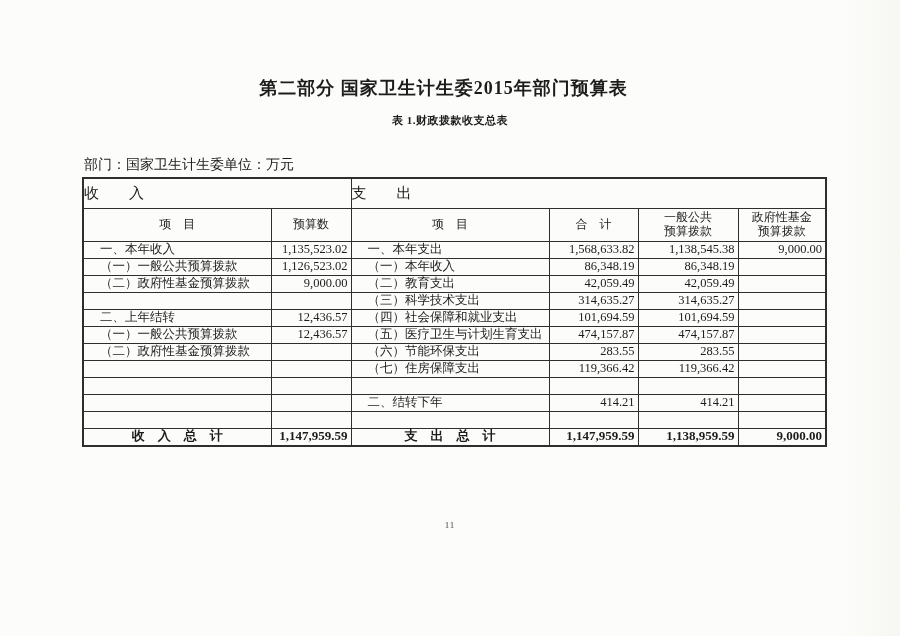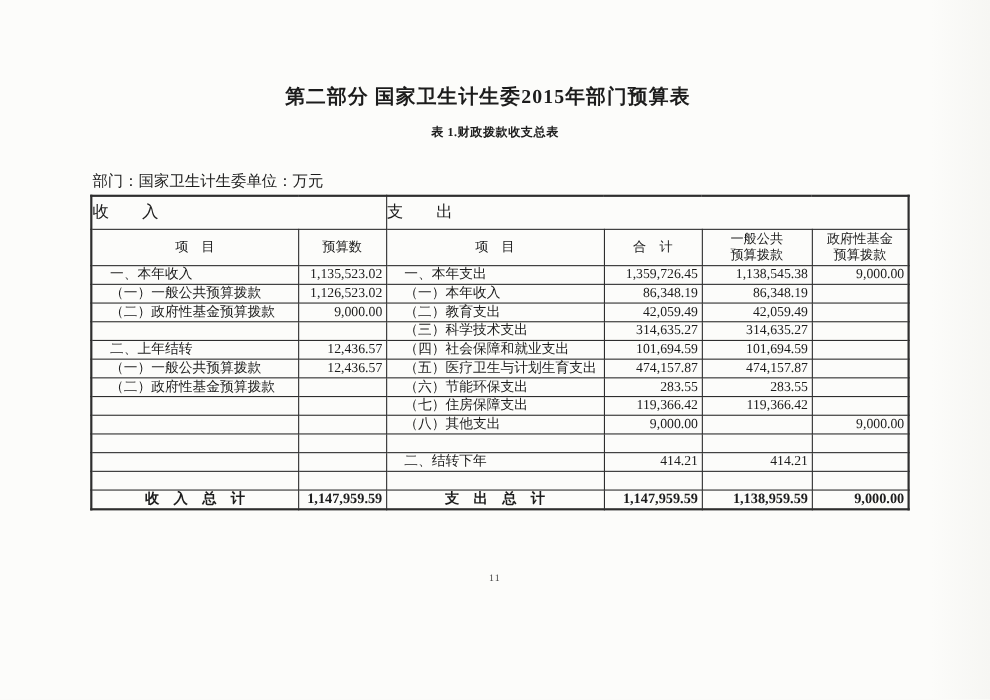--- a/index.html
+++ b/index.html
@@ -91,21 +91,21 @@
 预算拨款</th>
         <th>政府性基金
 预算拨款</th>
       </tr>
     </thead>
     <tbody>
   <tr>
     <td class="item">一、本年收入</td>
     <td class="num">1,135,523.02</td>
     <td class="item">一、本年支出</td>
-    <td class="num">1,359,726.45</td>
+    <td class="num">1,568,633.82</td>
     <td class="num">1,138,545.38</td>
     <td class="num">9,000.00</td>
   </tr>
 
   <tr>
     <td class="item">（一）一般公共预算拨款</td>
     <td class="num">1,126,523.02</td>
     <td class="item">（一）本年收入</td>
     <td class="num">86,348.19</td>
     <td class="num">86,348.19</td>
@@ -159,28 +159,20 @@
 
   <tr>
     <td class="item"></td>
     <td class="num"></td>
     <td class="item">（七）住房保障支出</td>
     <td class="num">119,366.42</td>
     <td class="num">119,366.42</td>
     <td class="num"></td>
   </tr>
 
-  <tr>
-    <td class="item"></td>
-    <td class="num"></td>
-    <td class="item">（八）其他支出</td>
-    <td class="num">9,000.00</td>
-    <td class="num"></td>
-    <td class="num">9,000.00</td>
-  </tr>
 
   <tr>
     <td class="item"></td>
     <td class="num"></td>
     <td class="item"></td>
     <td class="num"></td>
     <td class="num"></td>
     <td class="num"></td>
   </tr>
 

